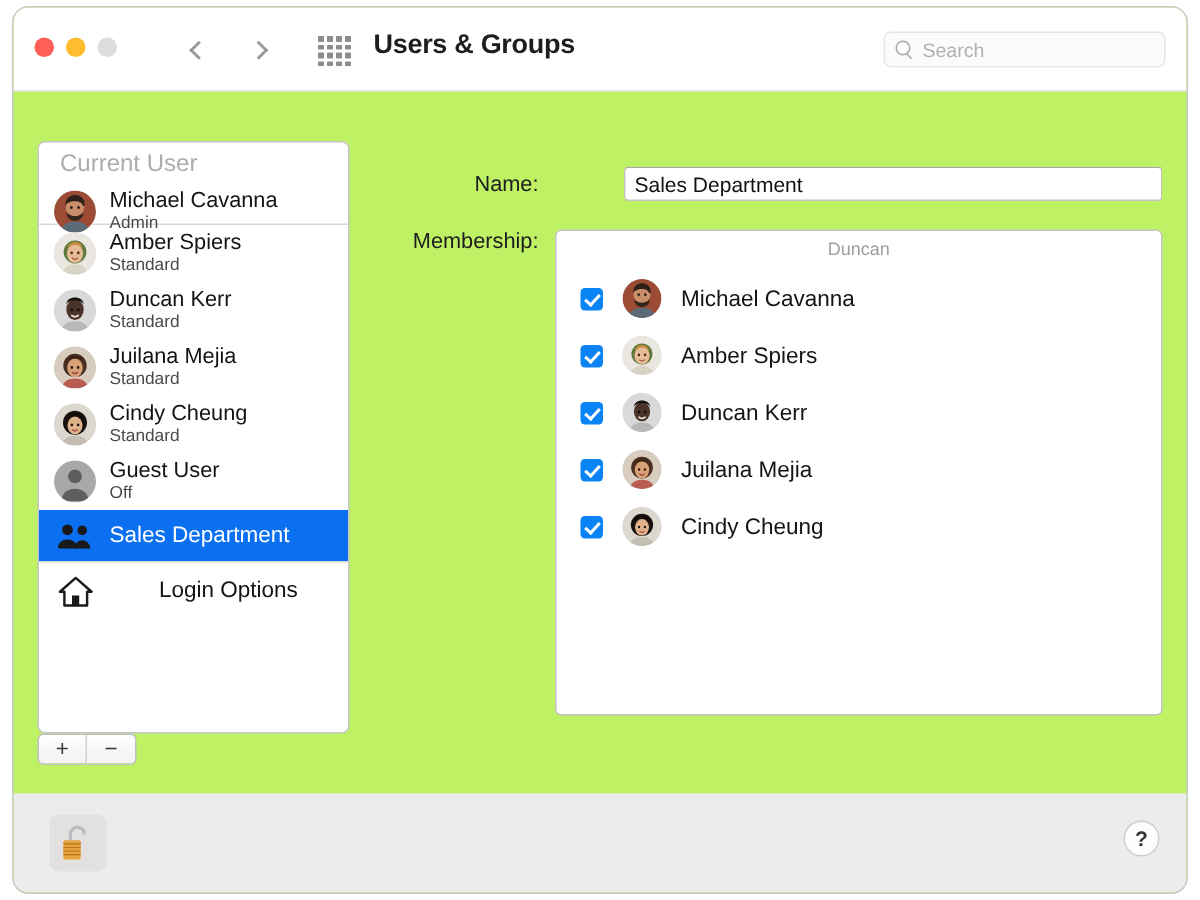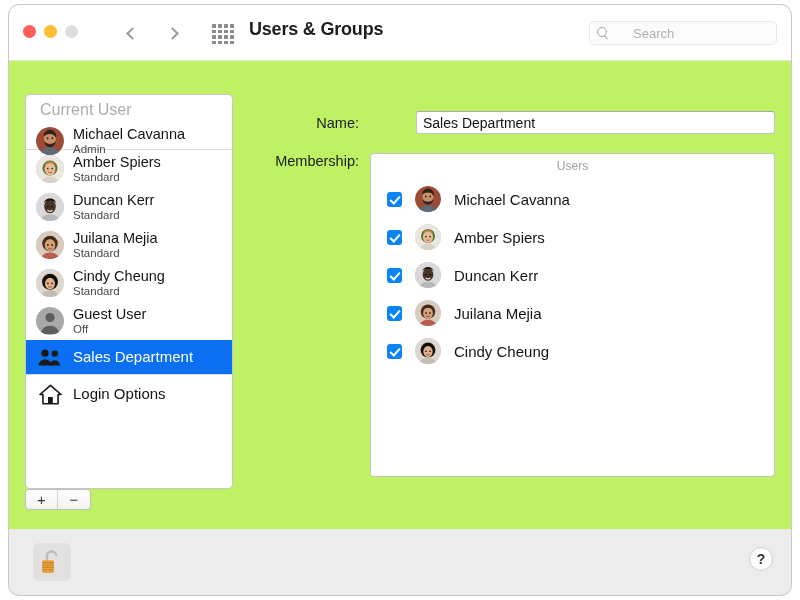--- a/index.html
+++ b/index.html
@@ -80,21 +80,21 @@
     width: 8px; height: 8px; border: 1.4px solid #a8a8a8; border-radius: 50%;
   }
   .search .mag::after {
     content: ""; position: absolute; left: 7px; top: 7.5px;
     width: 4.5px; height: 1.4px; background: #a8a8a8; transform: rotate(45deg);
     transform-origin: left center;
   }
   .search-input {
     border: 0; outline: 0; background: transparent;
     font-family: "Liberation Sans", sans-serif; font-size: 13px;
-    color: #333; margin-left: 24px; width: 150px;
+    color: #333; margin-left: 6px; width: 150px;
   }
   .search-input::placeholder { color: #b0b0b0; }
 
   
   .content { position: absolute; left: 0; top: 56px; width: 100%; height: 470px; }
 
   
   .sidebar {
     position: absolute; left: 16px; top: 33px;
     width: 208px; height: 395px;
@@ -131,21 +131,21 @@
     background: #d2d2d2;
   }
   .row-txt { display: flex; flex-direction: column; justify-content: center; line-height: 1.12; }
   .row-name { font-size: 14.5px; color: #141414; }
   .row-sub { font-size: 11.5px; color: #4a4a4a; }
   .row.sel .row-name { color: #fff; font-weight: 500; }
 
   .group-row { height: 34px; }
   .group-row .row-name { font-size: 15px; }
   .login-row { height: 38px; }
-  .login-row .row-name { font-size: 15px; }
+  .login-row .row-name { font-size: 15px; margin-left: 33px; }
 
   .seg {
     position: absolute; left: 16px; top: 428px;
     display: flex; height: 21px;
     border: 1px solid #c0c0c0; border-radius: 4px;
     background: linear-gradient(#fefefe, #f2f2f2);
     overflow: hidden;
   }
   .seg div {
     width: 32px; display: flex; align-items: center; justify-content: center;
@@ -416,21 +416,21 @@
     <div class="pane">
 
       <div class="fieldrow">
         <span class="lbl">Name:</span>
         <input class="textfield" type="text" value="Sales Department" style="">
       </div>
 
       <div class="memrow">
         <span class="lbl top">Membership:</span>
         <div class="membox">
-          <div class="membox-head">Users</div>
+          <div class="membox-head">Duncan</div>
 
           <div class="memitem">
             <div class="cbx"></div>
             <div class="avatar">
               <svg viewBox="0 0 28 28" width="26" height="26">
                 <circle cx="14" cy="14" r="14" fill="#9c4b34"></circle>
                 <circle cx="14" cy="11" r="6.2" fill="#c98f6d"></circle>
                 <path d="M7.6 9.2a6.4 6.4 0 0 1 12.8 0c0 1-.5 1.4-1 1.1-.6-1.9-2.3-3.2-5.4-3.2S8.2 8.4 7.6 10.3c-.4.3-.1-.4 0-1.1z" fill="#2e2119"></path>
                 <path d="M8.4 14.6c0 3.4 2.5 5.6 5.6 5.6s5.6-2.2 5.6-5.6c-1.3 1.7-3.3 2.4-5.6 2.4s-4.3-.7-5.6-2.4z" fill="#34251b"></path>
                 <ellipse cx="11.6" cy="11.3" rx="0.9" ry="1" fill="#2b1d14"></ellipse>

